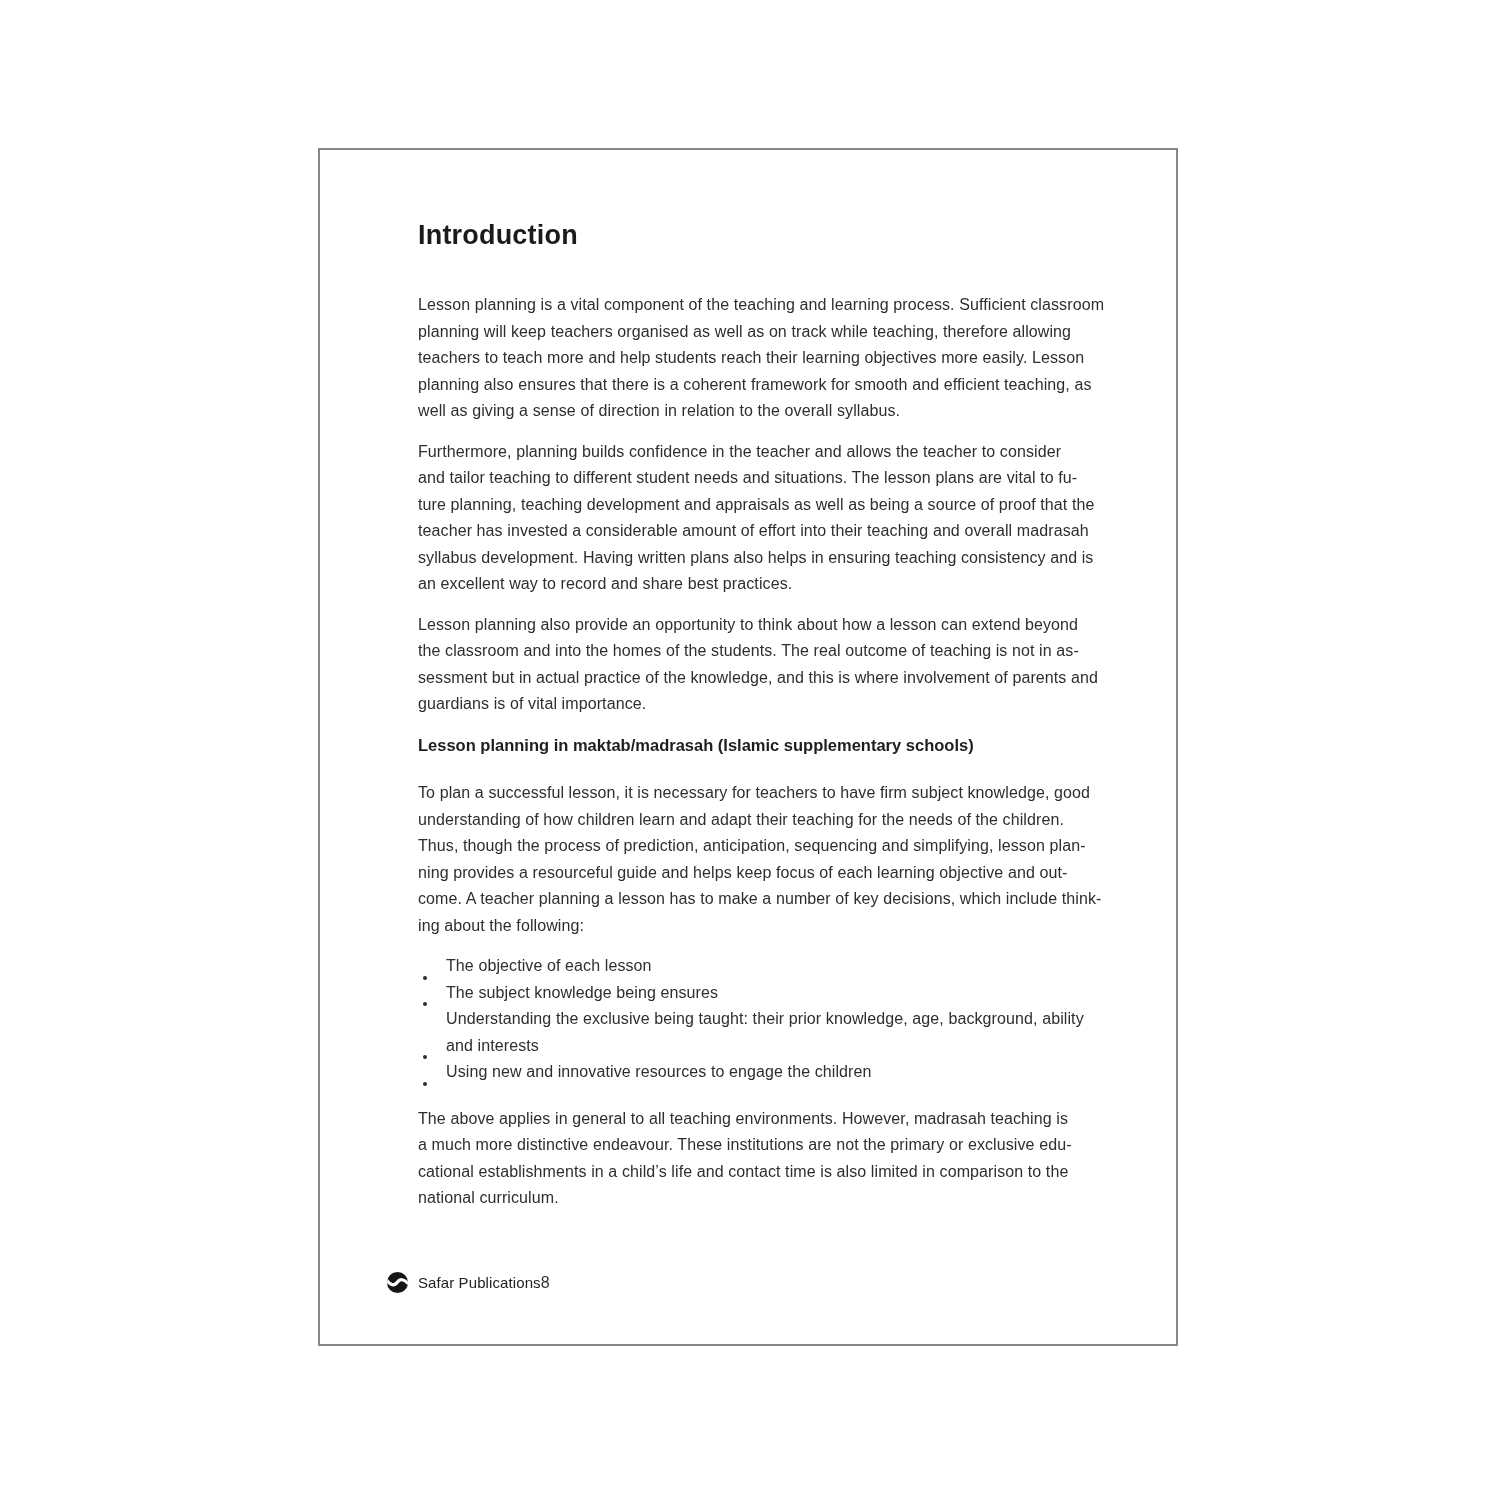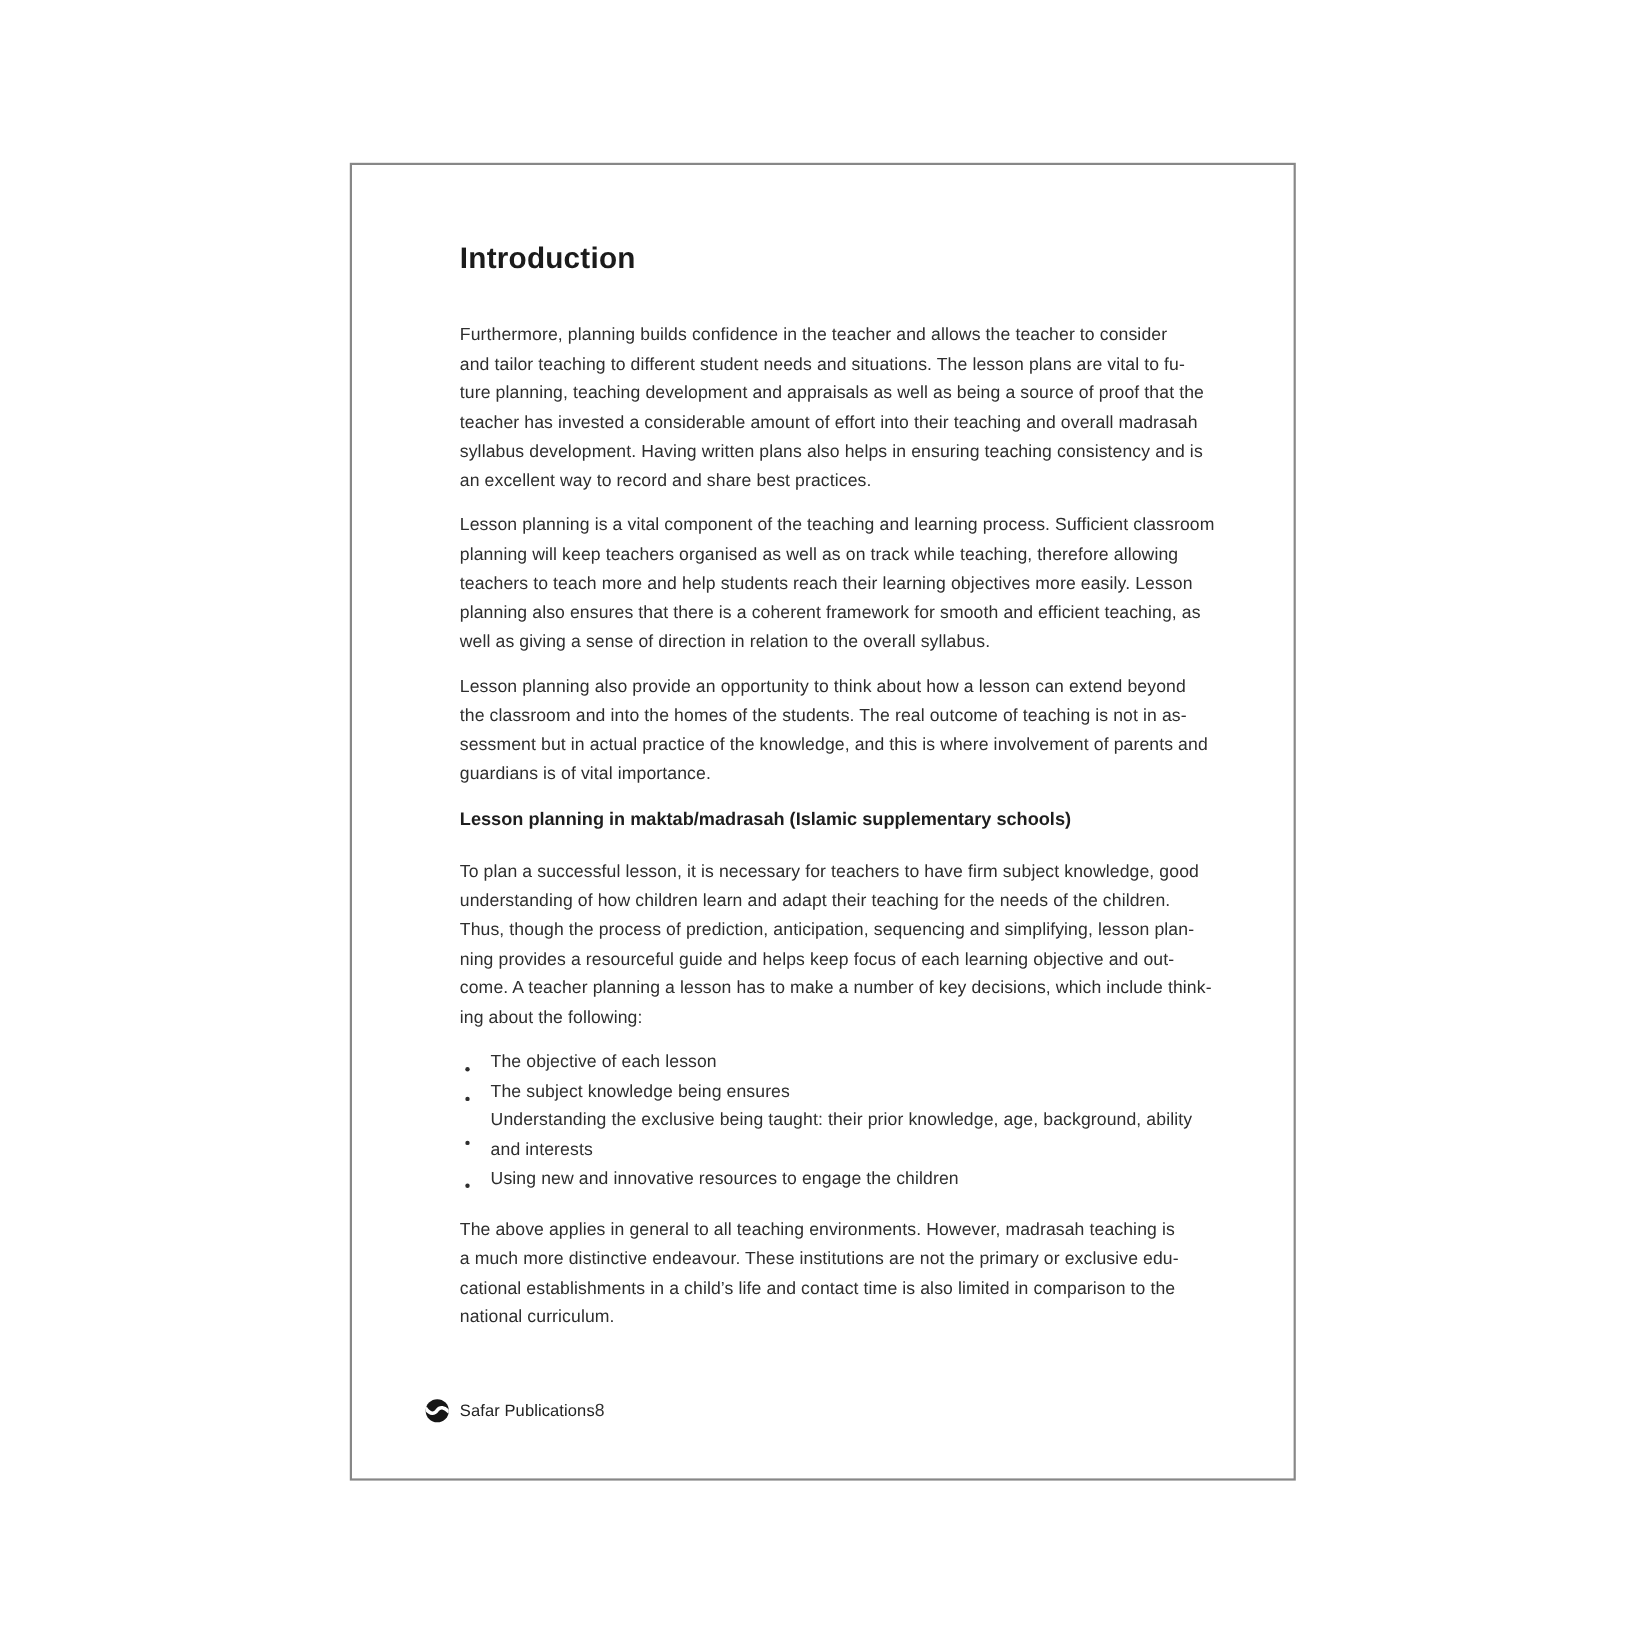--- a/index.html
+++ b/index.html
@@ -55,21 +55,21 @@
     color: #1e1e1e;
     white-space: pre;
   }
   ul.bullet-list {
     list-style: none;
     margin: 0 0 20px 0;
     padding: 0;
   }
   li.bullet-row {
     display: flex;
-    align-items: center;
+    align-items: flex-end;
   }
   .dot {
     flex: none;
     width: 4px;
     height: 4px;
     border-radius: 50%;
     background: #2e2e2e;
     margin: 12px 19px 0 5px;
   }
   .bullet-text {
@@ -106,32 +106,32 @@
 </style>
 </head>
 <body>
 
 <div class="canvas">
   <div class="page">
 
     <div class="content">
       <h1 class="doc-title">Introduction</h1>
 
+      <p class="body-para">Lesson planning is a vital component of the teaching and learning process. Sufficient classroom
+planning will keep teachers organised as well as on track while teaching, therefore allowing
+teachers to teach more and help students reach their learning objectives more easily. Lesson
+planning also ensures that there is a coherent framework for smooth and efficient teaching, as
+well as giving a sense of direction in relation to the overall syllabus.</p>
+
       <p class="body-para">Furthermore, planning builds confidence in the teacher and allows the teacher to consider
 and tailor teaching to different student needs and situations. The lesson plans are vital to fu-
 ture planning, teaching development and appraisals as well as being a source of proof that the
 teacher has invested a considerable amount of effort into their teaching and overall madrasah
 syllabus development. Having written plans also helps in ensuring teaching consistency and is
 an excellent way to record and share best practices.</p>
-
-      <p class="body-para">Lesson planning is a vital component of the teaching and learning process. Sufficient classroom
-planning will keep teachers organised as well as on track while teaching, therefore allowing
-teachers to teach more and help students reach their learning objectives more easily. Lesson
-planning also ensures that there is a coherent framework for smooth and efficient teaching, as
-well as giving a sense of direction in relation to the overall syllabus.</p>
 
       <p class="body-para">Lesson planning also provide an opportunity to think about how a lesson can extend beyond
 the classroom and into the homes of the students. The real outcome of teaching is not in as-
 sessment but in actual practice of the knowledge, and this is where involvement of parents and
 guardians is of vital importance.</p>
 
       <h2 class="sub-heading">Lesson planning in maktab/madrasah (Islamic supplementary schools)</h2>
 
       <p class="body-para">To plan a successful lesson, it is necessary for teachers to have firm subject knowledge, good
 understanding of how children learn and adapt their teaching for the needs of the children.

